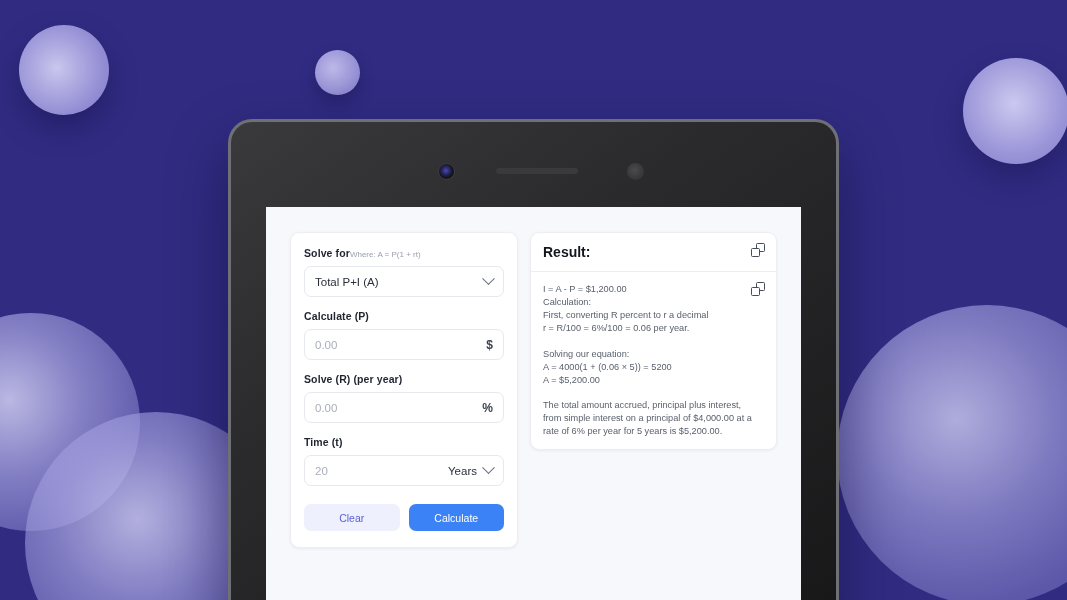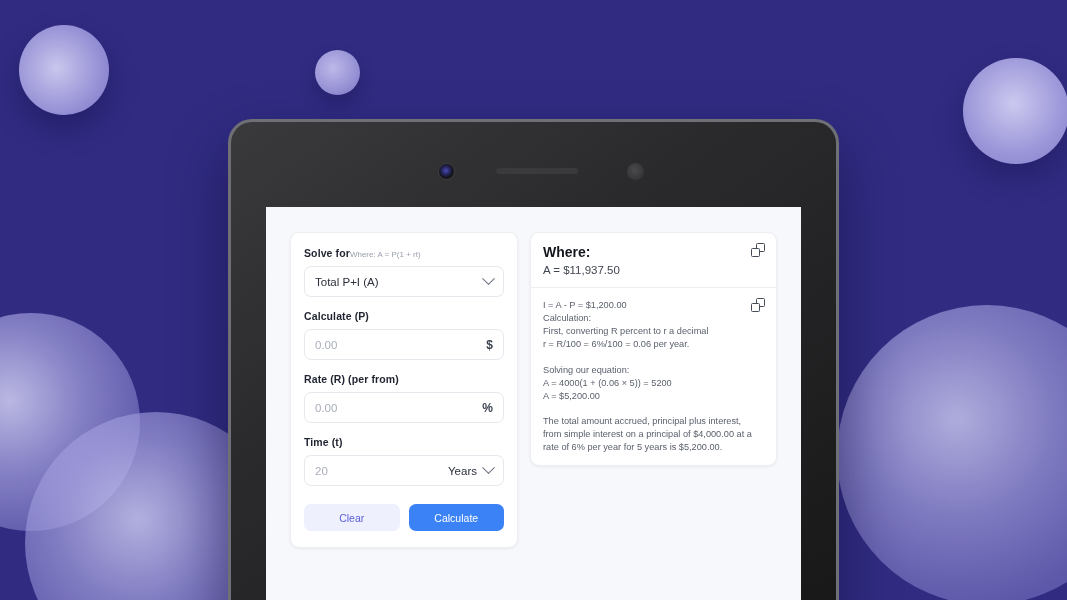--- a/index.html
+++ b/index.html
@@ -195,21 +195,21 @@
 
           <div class="field-block">
             <div class="field-label">Calculate (P)</div>
             <div class="control">
               <span class="placeholder">0.00</span>
               <span class="suffix">$</span>
             </div>
           </div>
 
           <div class="field-block">
-            <div class="field-label">Rate (R) (per from)</div>
+            <div class="field-label">Solve (R) (per year)</div>
             <div class="control">
               <span class="placeholder">0.00</span>
               <span class="suffix">%</span>
             </div>
           </div>
 
           <div class="field-block">
             <div class="field-label">Time (t)</div>
             <div class="control">
               <span class="placeholder">20</span>
@@ -224,22 +224,21 @@
           </div>
         </div>
 
         <div class="card" id="result-card">
 
           <div class="res-section">
             <div class="copy-icon">
               <span class="sq back"></span>
               <span class="sq front"></span>
             </div>
-            <div id="result-title">Where:</div>
-            <div id="result-value">A = $11,937.50</div>
+            <div id="result-title">Result:</div>
           </div>
 
           <div class="res-section res-divider">
             <div class="copy-icon">
               <span class="sq back"></span>
               <span class="sq front"></span>
             </div>
             <div class="calc-text">I = A - P = $1,200.00</div>
             <div class="calc-text">Calculation:
 First, converting R percent to r a decimal

